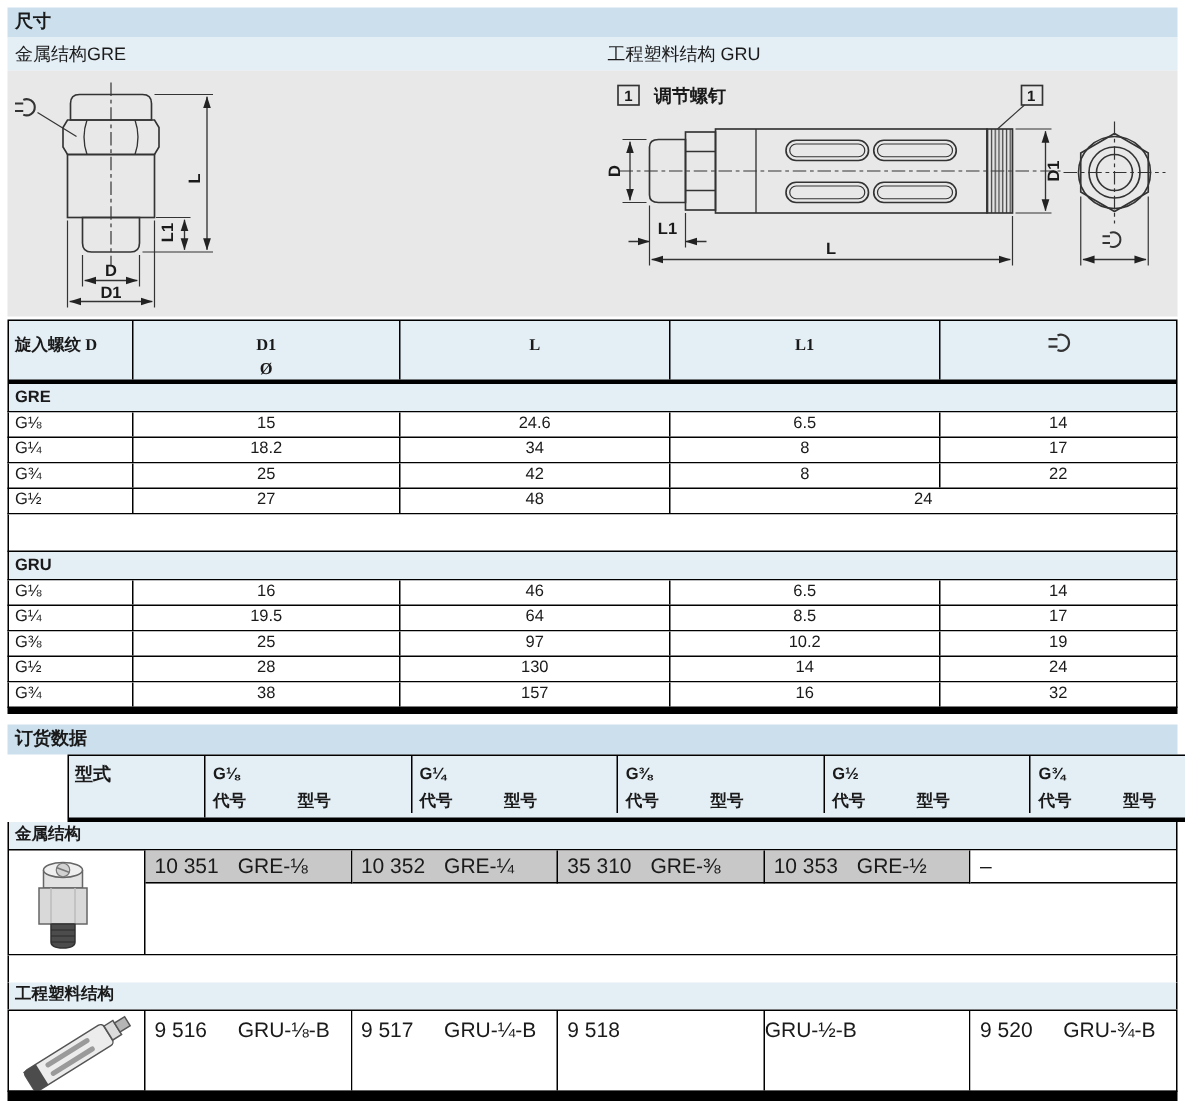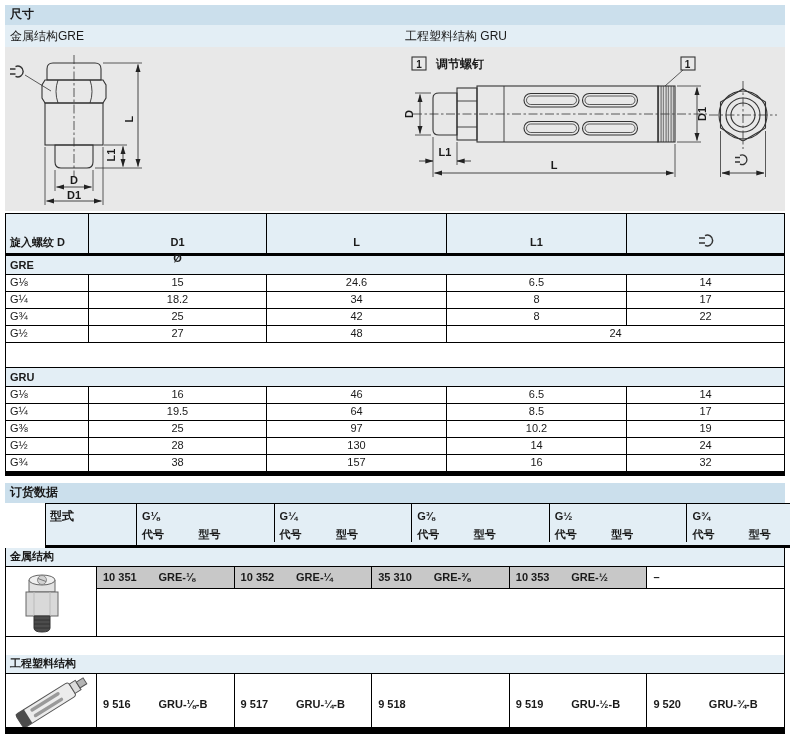--- a/index.html
+++ b/index.html
@@ -11,21 +11,21 @@
   .band-blue { background:var(--band-blue,#cbdfec); font-weight:bold; font-size:12px; line-height:20px; height:20px; padding-left:5px;font-family:Liberation Mono, monospace; }
   .band-sections { top:25px; background:var(--band-light-blue,#e3eef5); height:22px; font-weight:normal; font-size:12px; line-height:22px; }
   .band-sections .sec-left { position:absolute; left:5px; }
   .band-sections .sec-right { position:absolute; left:400px; }
 
   .drawing-panel { top:47px; height:164px; background:var(--drawing-bg,#e8e8e8); }
 
   
   .dimtable { top:213px; }
   .dhead { display:flex; height:43px; background:var(--band-light-blue,#e3eef5); border:1px solid #000; border-bottom:3px solid #000; font-size:11px; font-weight:bold; text-align:center; }
-  .dhead .tc { padding-top:20px; line-height:16px; }
+  .dhead .tc { padding-top:8px; line-height:16px;font-family:Liberation Serif, serif; }
   .tc.c1 { width:83px; } .tc.c2 { width:178px; } .tc.c3 { width:180px; } .tc.c4 { width:180px; } .tc.c5 { flex:1; }
   .bdr { border-right:1px solid #000; }
   .tc.left { text-align:left; padding-left:4px; }
   .sub { display:block; font-weight:bold; }
   .gband { height:19px; line-height:18px; background:var(--band-light-blue,#e3eef5); border-left:1px solid #000; border-right:1px solid #000; border-bottom:1px solid #000; font-weight:bold; font-size:11px; padding-left:4px; }
   .trow { display:flex; height:17px; line-height:15px; border-left:1px solid #000; border-right:1px solid #000; border-bottom:1px solid #000; font-size:11px; text-align:center; background:#fff; }
   .tgap { height:25px; background:#fff; border-left:1px solid #000; border-right:1px solid #000; border-bottom:1px solid #000; }
   .blackbar { height:4px; background:#000; }
 
   
@@ -40,25 +40,25 @@
   .osub .om { flex:1; }
   .secband { height:18px; background:var(--band-light-blue,#e3eef5); border-left:1px solid #000; border-right:1px solid #000; font-weight:bold; font-size:11px; line-height:17px; padding-left:4px; }
   .secband.metal { top:548px; }
   .secband.plastic { top:655px; }
   .prow { display:flex; background:#fff; border:1px solid #000; }
   .prow.metal { top:566px; height:71px; }
   .prow.plastic { top:673px; height:55px; }
   .pimg { width:91px; border-right:1px solid #000; position:relative; }
   .pcells { flex:1; display:flex; align-items:flex-start; }
   .pcells.striph { height:22px; }
-  .ocell { flex:1; display:flex; font-size:11px; font-weight:bold; line-height:21px; border-right:1px solid #000; border-bottom:1px solid #000; height:22px; background:#fff; }
+  .ocell { flex:1; display:flex; font-size:14px; font-weight:normal; line-height:21px; border-right:1px solid #000; border-bottom:1px solid #000; height:22px; background:#fff; }
   .ocell:last-child { border-right:none; }
   .ocell.gray { background:var(--part-gray,#c8c8c8); }
   .pcells.fullh { height:100%; }
-  .pcells.fullh .ocell { height:100%; border-bottom:none; line-height:20px; padding-top:20px; }
+  .pcells.fullh .ocell { height:100%; border-bottom:none; line-height:20px; padding-top:2px; }
   .ocell .oc { width:45%; padding-left:6px; }
   .ocell .om { flex:1; }
   .ogap { top:637px; height:18px; background:#fff; border-left:1px solid #000; border-right:1px solid #000; }
   .bottombar { top:727px; height:7px; background:#000; }
 
   svg text { font-family:"Liberation Sans","DejaVu Sans",sans-serif; }
 </style>
 </head>
 <body>
 
@@ -374,21 +374,20 @@
           <span class="om">GRU-⅛-B</span>
         </div>
         <div class="ocell">
           <span class="oc">9 517</span>
           <span class="om">GRU-¼-B</span>
         </div>
         <div class="ocell">
           <span class="oc">9 518</span>
         </div>
         <div class="ocell">
-          <span class="oc">9 519</span>
           <span class="om">GRU-½-B</span>
         </div>
         <div class="ocell">
           <span class="oc">9 520</span>
           <span class="om">GRU-¾-B</span>
         </div>
       </div>
   </div>
 
   <div class="abs bottombar"></div>

